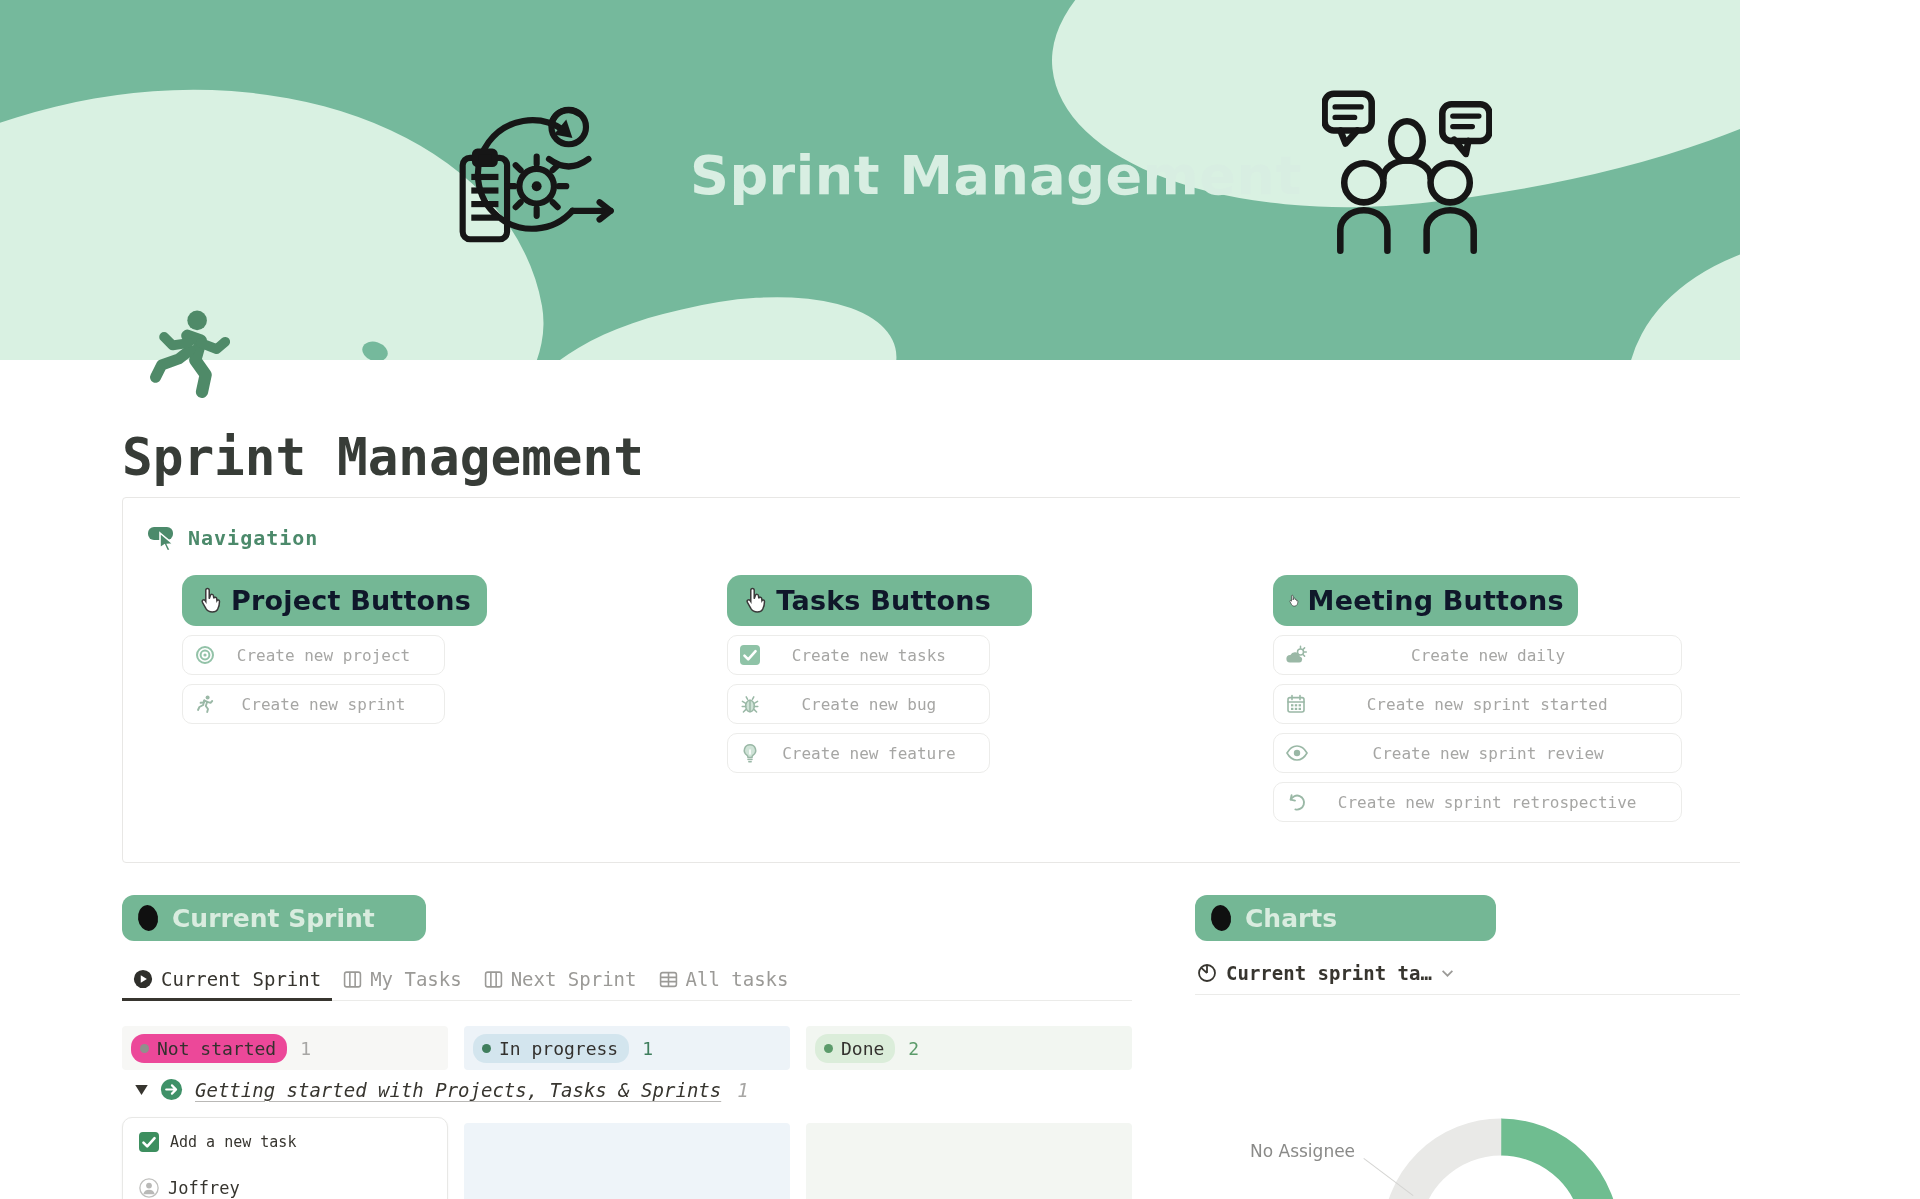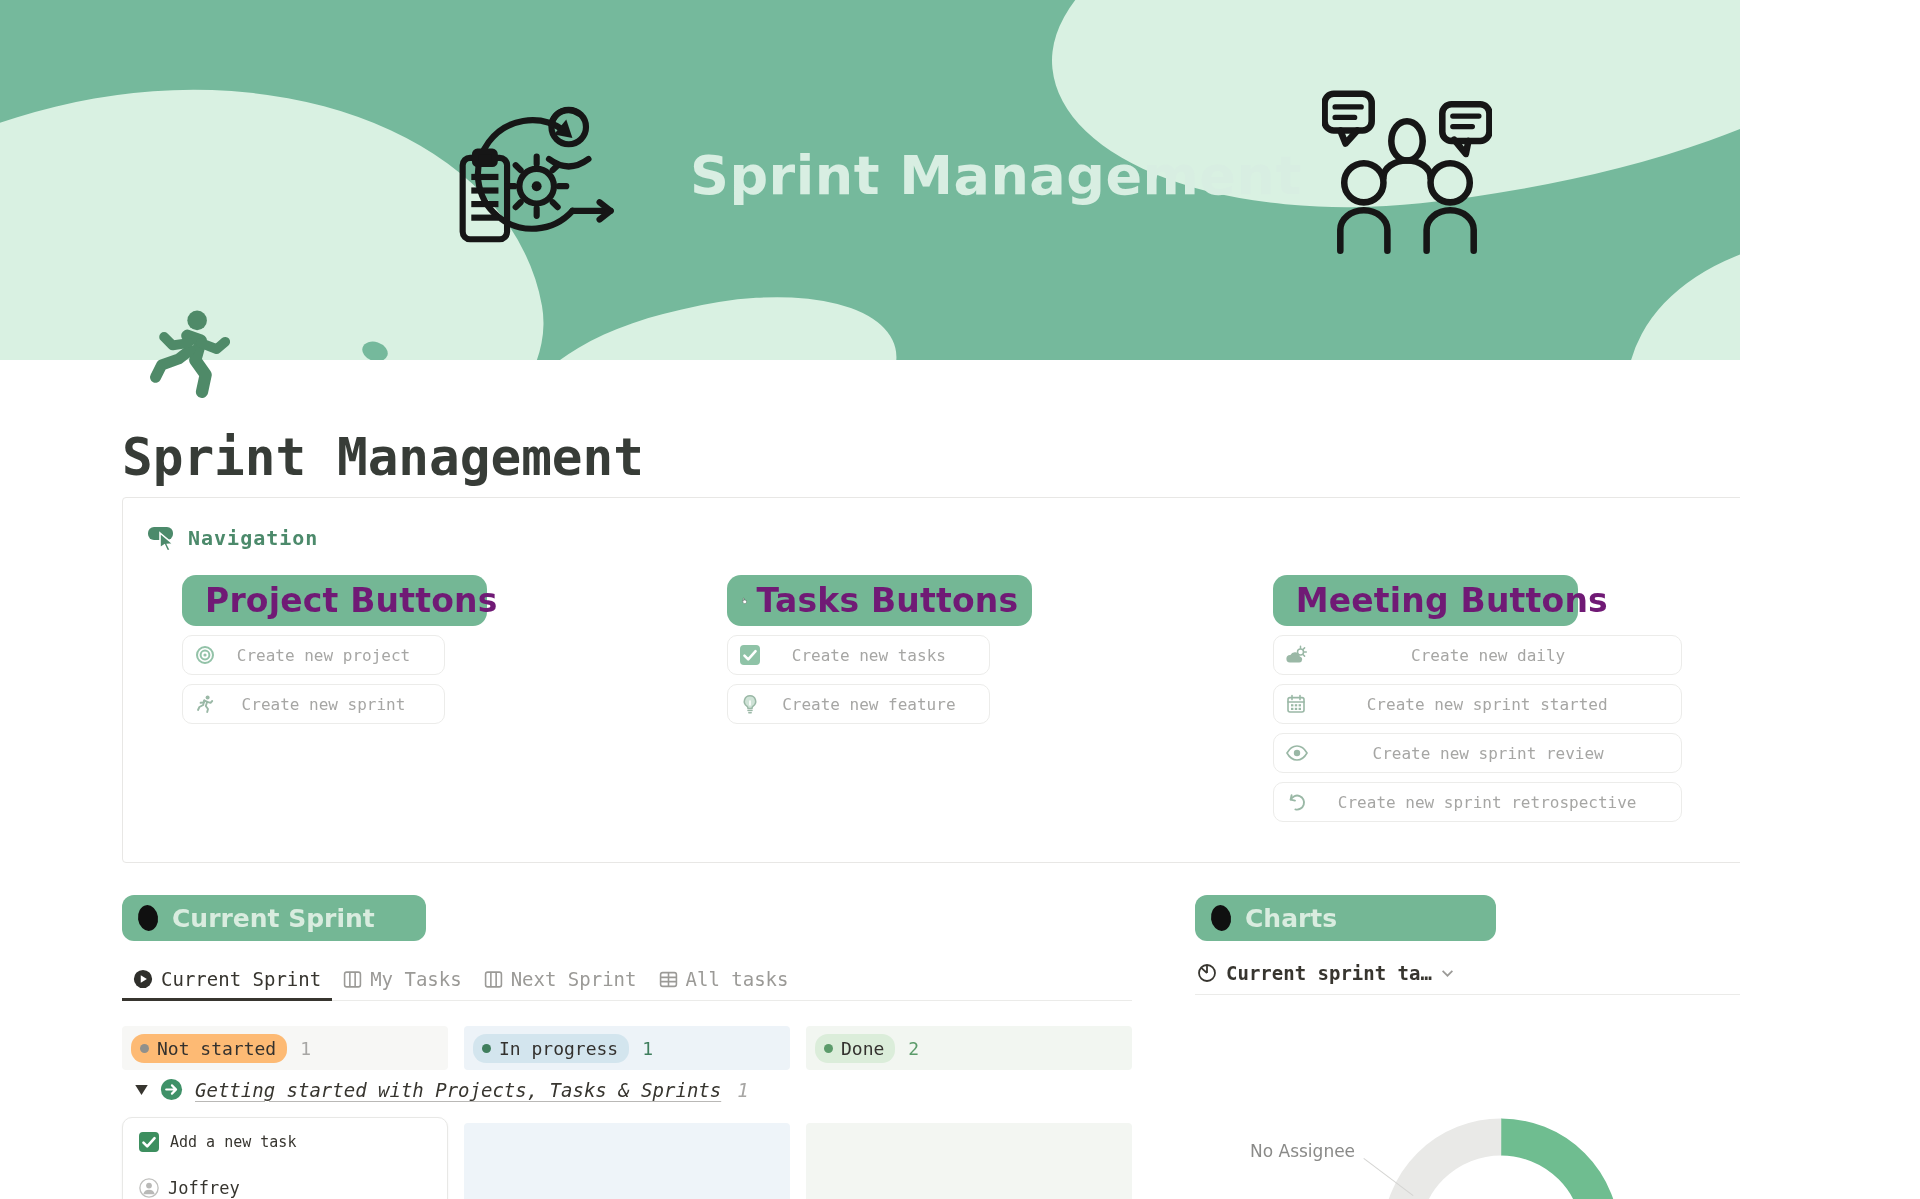--- a/index.html
+++ b/index.html
@@ -43,22 +43,22 @@
   }
   .nav-head { display:flex; align-items:center; gap:11px; }
   .nav-head .txt { font-size:20px; font-weight:700; color:#4c8a6b; letter-spacing:1px; }
   .nav-cols { display:flex; margin-top:24px; padding-left:35px; gap:21px; }
   .nav-col { width:531px; }
   .group-pill {
     width:305px; height:51px; background:#74b795; border-radius:14px;
     display:flex; align-items:center; padding:0 14px; gap:9px; cursor:pointer;
   }
   .group-pill .ttl {
-    font-family:"DejaVu Sans", sans-serif; font-weight:700; font-size:33px;
-    color:#701a75; letter-spacing:.2px; white-space:nowrap;
+    font-family:"DejaVu Sans", sans-serif; font-weight:700; font-size:27px;
+    color:#0f172a; letter-spacing:.2px; white-space:nowrap;
   }
   .nav-btn {
     margin-top:9px; width:263px; height:40px; background:#fff;
     border:1px solid #ececea; border-radius:10px;
     display:flex; align-items:center; padding:0 12px; cursor:pointer;
   }
   .nav-col.meeting .nav-btn { width:409px; }
   .nav-btn .ic { flex:0 0 auto; display:flex; }
   .nav-btn .lbl { flex:1; text-align:center; font-size:16px; color:#a6a6a4; white-space:nowrap; }
 
@@ -88,21 +88,21 @@
   .tab.active { color:#37352f; border-bottom:3px solid #37352f; margin-bottom:-1px; padding-bottom:8px; }
   .tab .ic { display:flex; }
 
   
   .board-head { display:flex; gap:16px; margin-top:25px; }
   .bcol { width:326px; height:44px; border-radius:4px; display:flex; align-items:center; padding:0 9px; gap:13px; }
   .bcol.c0 { background:#f7f7f5; }
   .bcol.c1 { background:#edf3f8; }
   .bcol.c2 { background:#f2f6f1; }
   .status-pill { height:29px; border-radius:13px; display:flex; align-items:center; padding:0 11px 0 9px; gap:8px; }
-  .c0 .status-pill { background:#fdba74; }
+  .c0 .status-pill { background:#ec4899; }
   .c1 .status-pill { background:#d3e5ee; }
   .c2 .status-pill { background:#dbedda; }
   .status-dot { width:9px; height:9px; border-radius:50%; }
   .c0 .status-dot { background:#90908c; }
   .c1 .status-dot { background:#3f7e5d; }
   .c2 .status-dot { background:#5b9b6a; }
   .status-pill .sl { font-size:18px; color:#33312e; white-space:nowrap; }
   .bcount { font-size:18px; }
   .c0 .bcount { color:#a7a6a4; }
   .c1 .bcount { color:#3f7e5d; }
@@ -252,20 +252,29 @@
           <span class="ic">
             <svg width="20" height="20" viewBox="0 0 18 18">
                 <rect width="18" height="18" rx="3.5" fill="#8fc3a7"></rect>
                 <path d="M4 9.5 L7.4 13 L14 5.6" stroke="#fff" stroke-width="2.3" fill="none" stroke-linecap="round" stroke-linejoin="round"></path>
               </svg>
           </span>
           <span class="lbl">Create new tasks</span>
         </div>
         <div class="nav-btn">
           <span class="ic">
+            <svg width="20" height="20" viewBox="0 0 20 20" stroke="#9ab8a6" fill="none" stroke-width="1.5" stroke-linecap="round">
+              <ellipse cx="10" cy="12" rx="4.3" ry="5.8" fill="#cfe3d7"></ellipse>
+              <path d="M10 6.2 V17.8 M5.8 9.4 L2.4 7.4 M5.7 12.6 H2.2 M6 15.4 L3.4 18 M14.2 9.4 L17.6 7.4 M14.3 12.6 H17.8 M14 15.4 L16.6 18 M7.6 5.4 L6.2 2.8 M12.4 5.4 L13.8 2.8"></path>
+            </svg>
+          </span>
+          <span class="lbl">Create new bug</span>
+        </div>
+        <div class="nav-btn">
+          <span class="ic">
             <svg width="20" height="20" viewBox="0 0 20 20" stroke="#9ab8a6" fill="#cfe3d7" stroke-width="1.5" stroke-linecap="round">
               <path d="M10 1.8 a5.6 5.6 0 0 1 3.1 10.3 c-.8 .5 -1.1 1.4 -1.1 2.4 h-4 c0 -1 -.3 -1.9 -1.1 -2.4 A5.6 5.6 0 0 1 10 1.8 Z"></path>
               <path d="M8 16.6 h4 M8.8 18.8 h2.4" fill="none"></path>
               <path d="M10 7 v4" fill="none" stroke="#fff" stroke-width="1.6"></path>
             </svg>
           </span>
           <span class="lbl">Create new feature</span>
         </div>
       </div>
 

